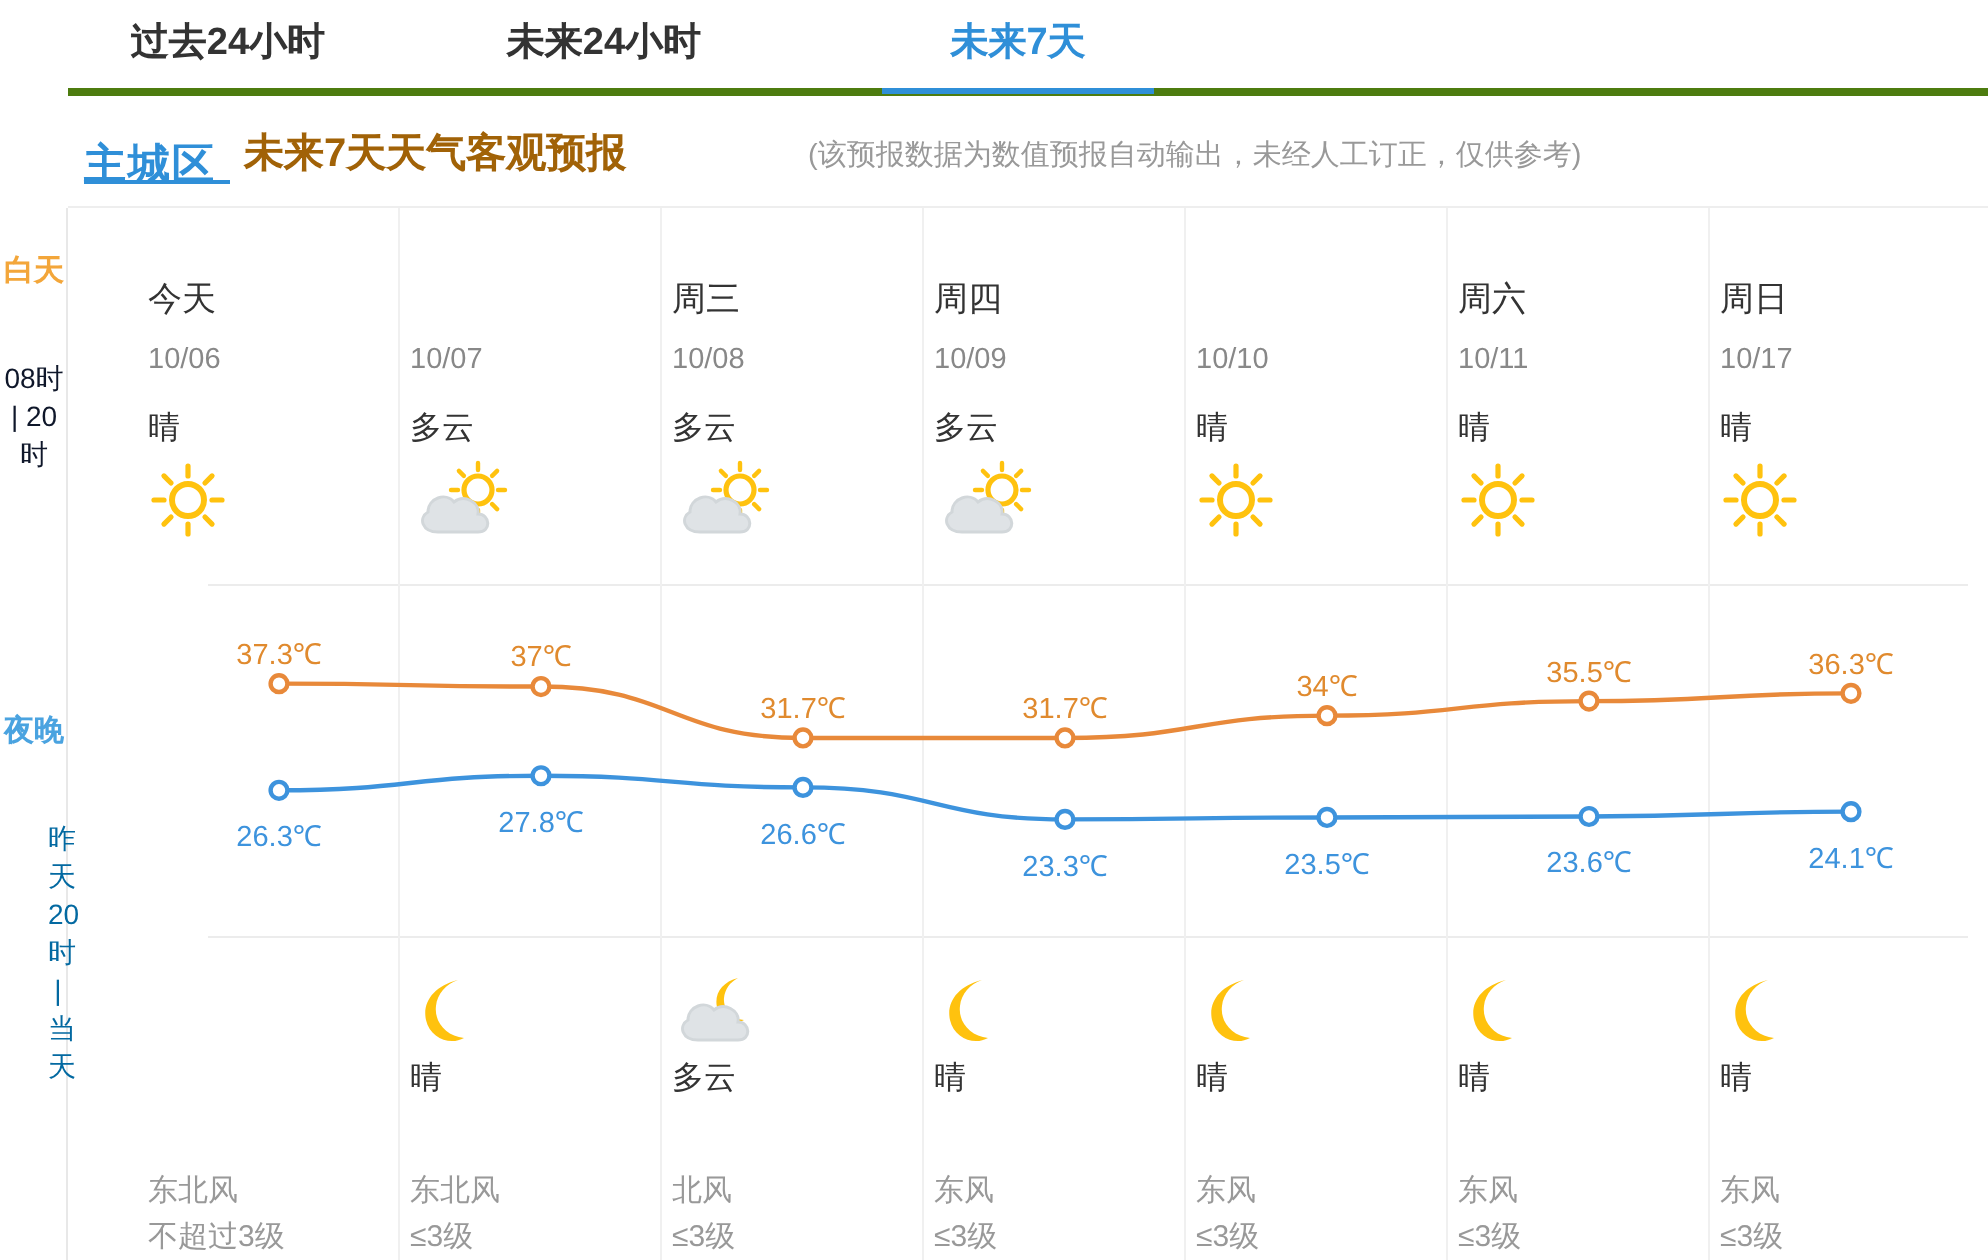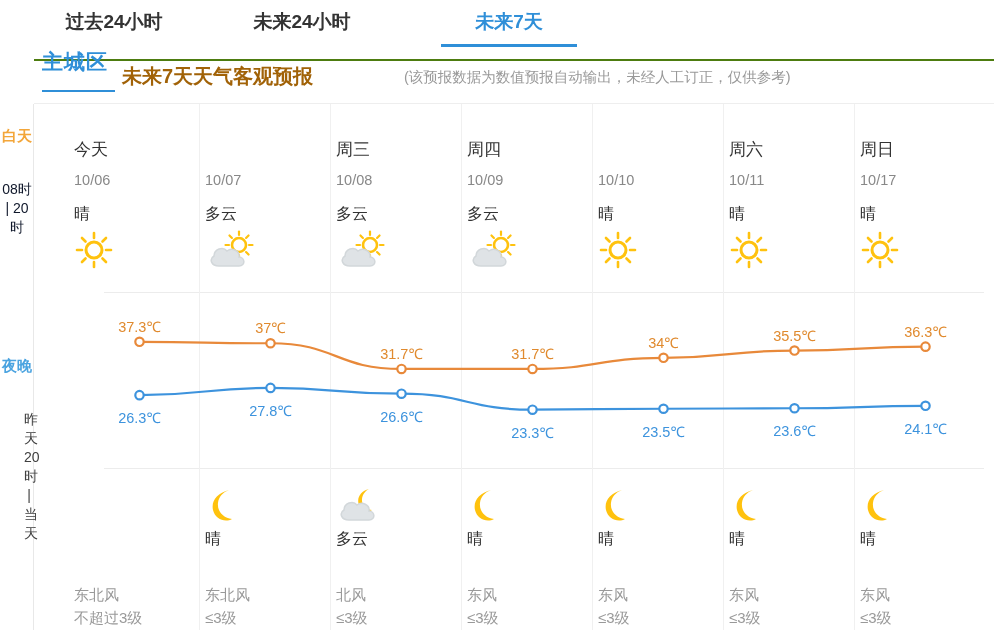--- a/index.html
+++ b/index.html
@@ -28,28 +28,28 @@
     position: absolute;
     left: 0; width: 34px;
     text-align: center;
     font-size: 15px;
     line-height: 19px;
     letter-spacing: 0px;
   }
   .rail-day-title { top: 22px; color: #f3a63a; font-weight: bold; }
   .rail-day-sub { top: 76px; color: #0f172a; font-size: 14px; line-height: 19px; }
   .rail-night-title { top: 252px; color: #4aa3e0; font-weight: bold; }
-  .rail-night-sub { top: 306px; color: #404040; font-size: 14px; line-height: 19px; padding-left: 24px; }
+  .rail-night-sub { top: 306px; color: #0369a1; font-size: 14px; line-height: 19px; padding-left: 24px; }
 
   
   .tabs {
     position: absolute;
     left: 34px; top: 0;
-    width: 960px; height: 61px;
-    border-bottom: 2px solid #4d7c0f;
+    width: 960px; height: 48px;
+    border-bottom: 4px solid #4d7c0f;
   }
   .tab {
     position: absolute;
     top: 0; height: 47px;
     line-height: 44px;
     font-size: 19px;
     font-weight: bold;
     color: #333;
     text-align: center;
     cursor: pointer;
@@ -67,21 +67,21 @@
 
   
   .title-row {
     position: absolute;
     left: 34px; top: 48px;
     width: 960px; height: 56px;
     border-bottom: 1px solid #eeeeee;
   }
   .region {
     position: absolute;
-    left: 8px; top: 0;
+    left: 8px; top: 20px;
     font-size: 21px; font-weight: bold;
     color: #2f8fd8;
     letter-spacing: 1px;
     text-align: right;
   }
   .region-underline {
     position: absolute;
     left: 8px; top: 42px;
     width: 73px; height: 2px;
     background: #2f8fd8;

